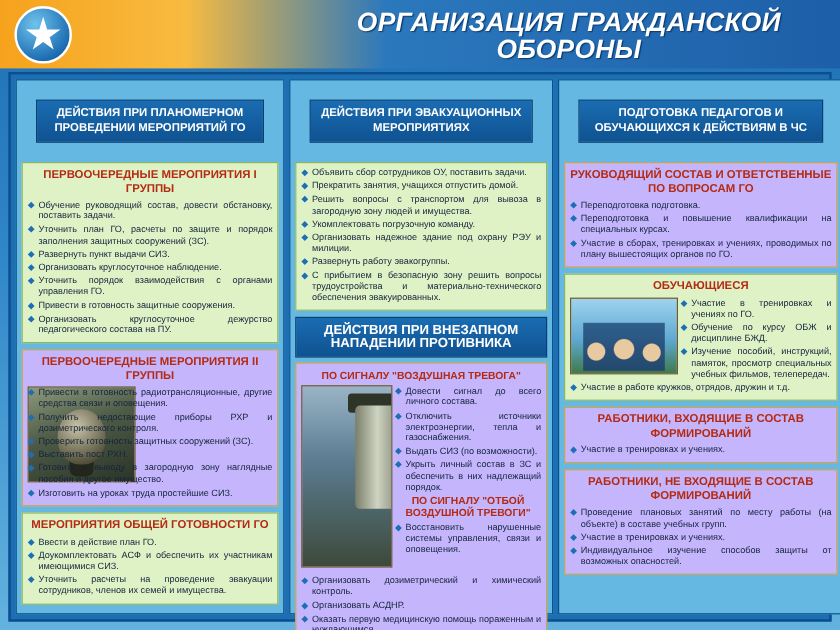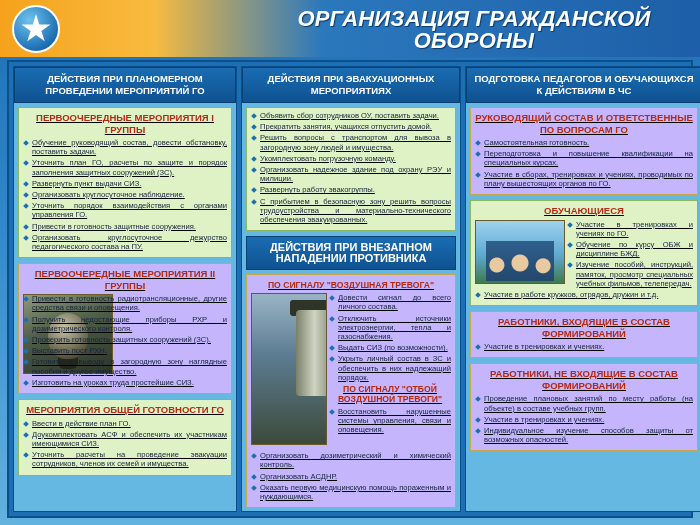--- a/index.html
+++ b/index.html
@@ -56,37 +56,36 @@
     position:absolute;top:4px;bottom:4px;
     background:#64b8e2;
     border:1px solid #0d4f8c;
     box-sizing:border-box;
   }
   .col-1{left:4px;width:224px;}
   .col-2{left:232px;width:220px;}
   .col-3{left:456px;width:238px;}
 
   .colhead{
-    margin:0;
+    margin:16px;
     background:linear-gradient(180deg,#1a6cb2,#0f5291);
     color:#ffffff;
     font-size:9.5px;font-weight:bold;
     text-align:center;
     padding:5px 4px;
     line-height:12px;
     border:1px solid #0a3f72;
     text-transform:uppercase;
   }
   .panel{
     margin:4px 4px 5px 4px;
     background:#fdf3c9;
     border:1px solid #c9a64a;
     padding:3px 4px 4px 4px;
     box-sizing:border-box;
-    text-decoration:underline;
   }
   .panel.green{background:#dff2c6;border-color:#8db75e;}
   .panel.cream{background:#c4b5fd;border-color:#c9a64a;}
   .ptitle{
     color:#b52a12;
     font-size:9.5px;font-weight:bold;
     text-align:center;
     line-height:11.5px;
     margin:1px 0 3px 0;
     text-transform:uppercase;
@@ -270,21 +269,21 @@
         </ul>
       </div>
     </div>
 
     <div class="col col-3">
       <div class="colhead">ПОДГОТОВКА ПЕДАГОГОВ И ОБУЧАЮЩИХСЯ К ДЕЙСТВИЯМ В ЧС</div>
 
       <div class="panel cream">
         <div class="ptitle">РУКОВОДЯЩИЙ СОСТАВ И ОТВЕТСТВЕННЫЕ ПО ВОПРОСАМ ГО</div>
         <ul class="list">
-          <li>Самостоятельная готовность.</li>
+          <li>Переподготовка подготовка.</li>
           <li>Переподготовка и повышение квалификации на специальных курсах.</li>
           <li>Участие в сборах, тренировках и учениях, проводимых по плану вышестоящих органов по ГО.</li>
         </ul>
       </div>
 
       <div class="panel green">
         <div class="ptitle">ОБУЧАЮЩИЕСЯ</div>
         <div class="imgrow">
           <div class="photo ph-kids"></div>
           <ul class="list">

